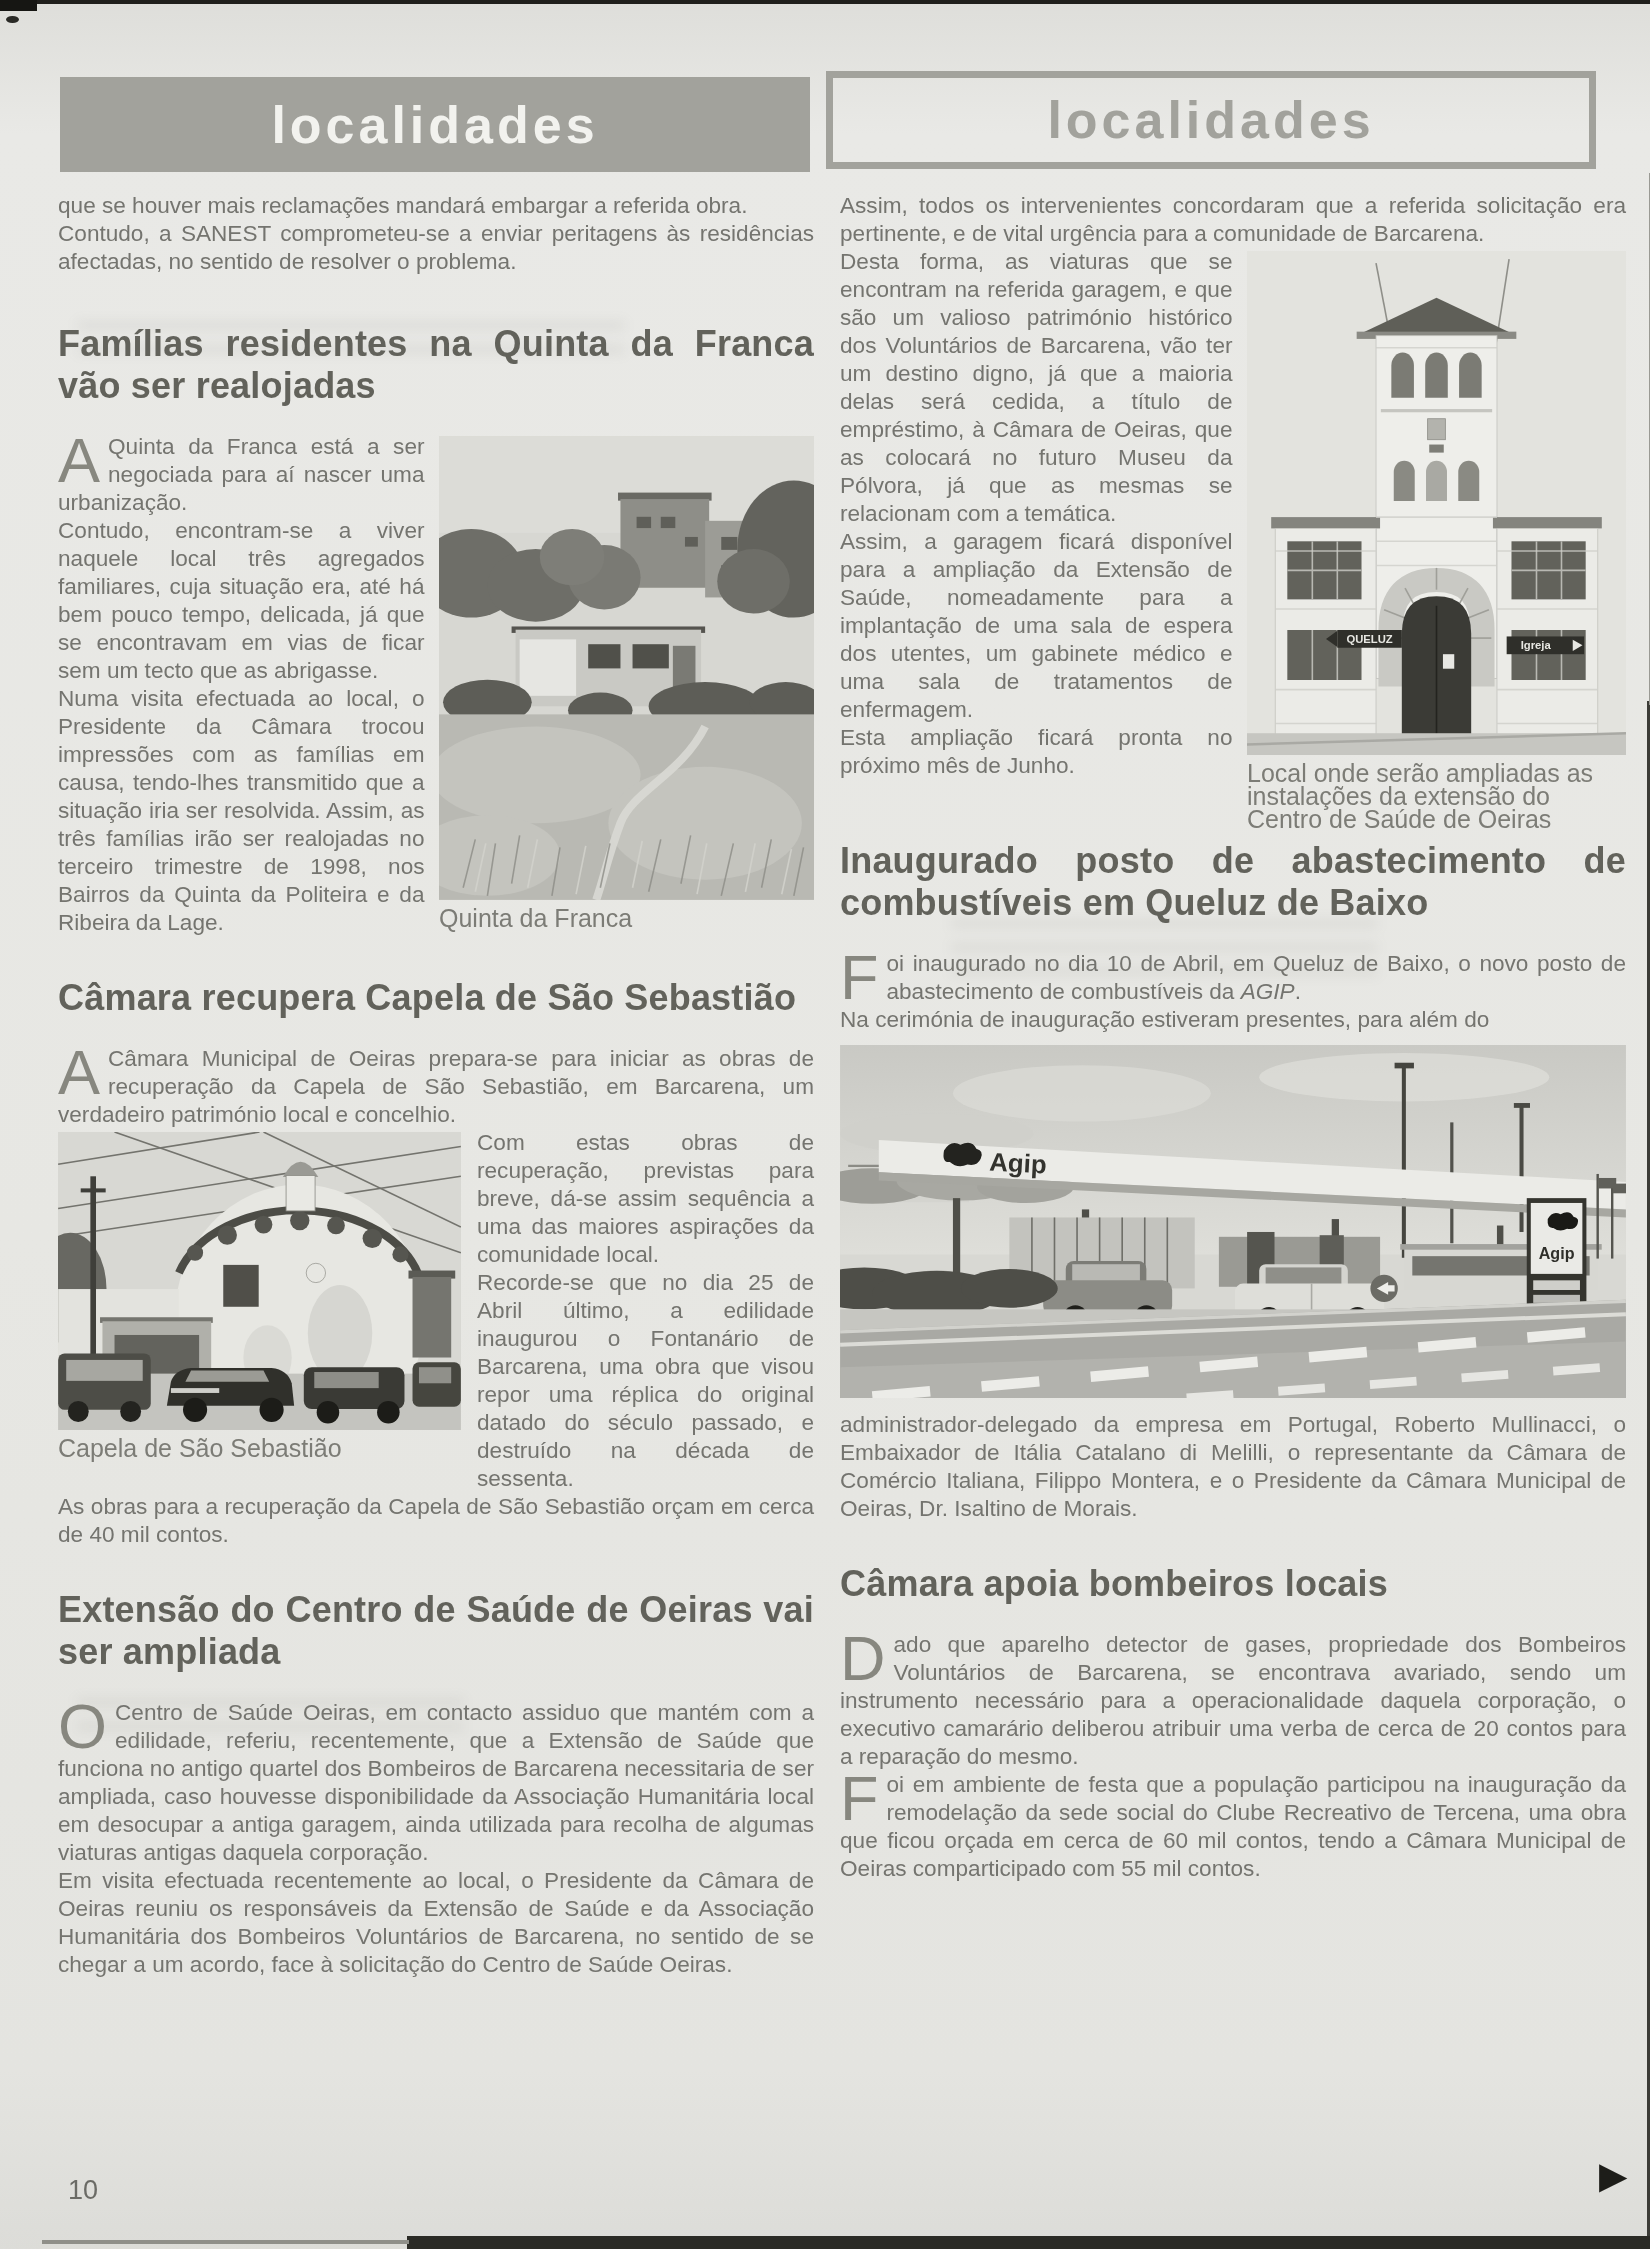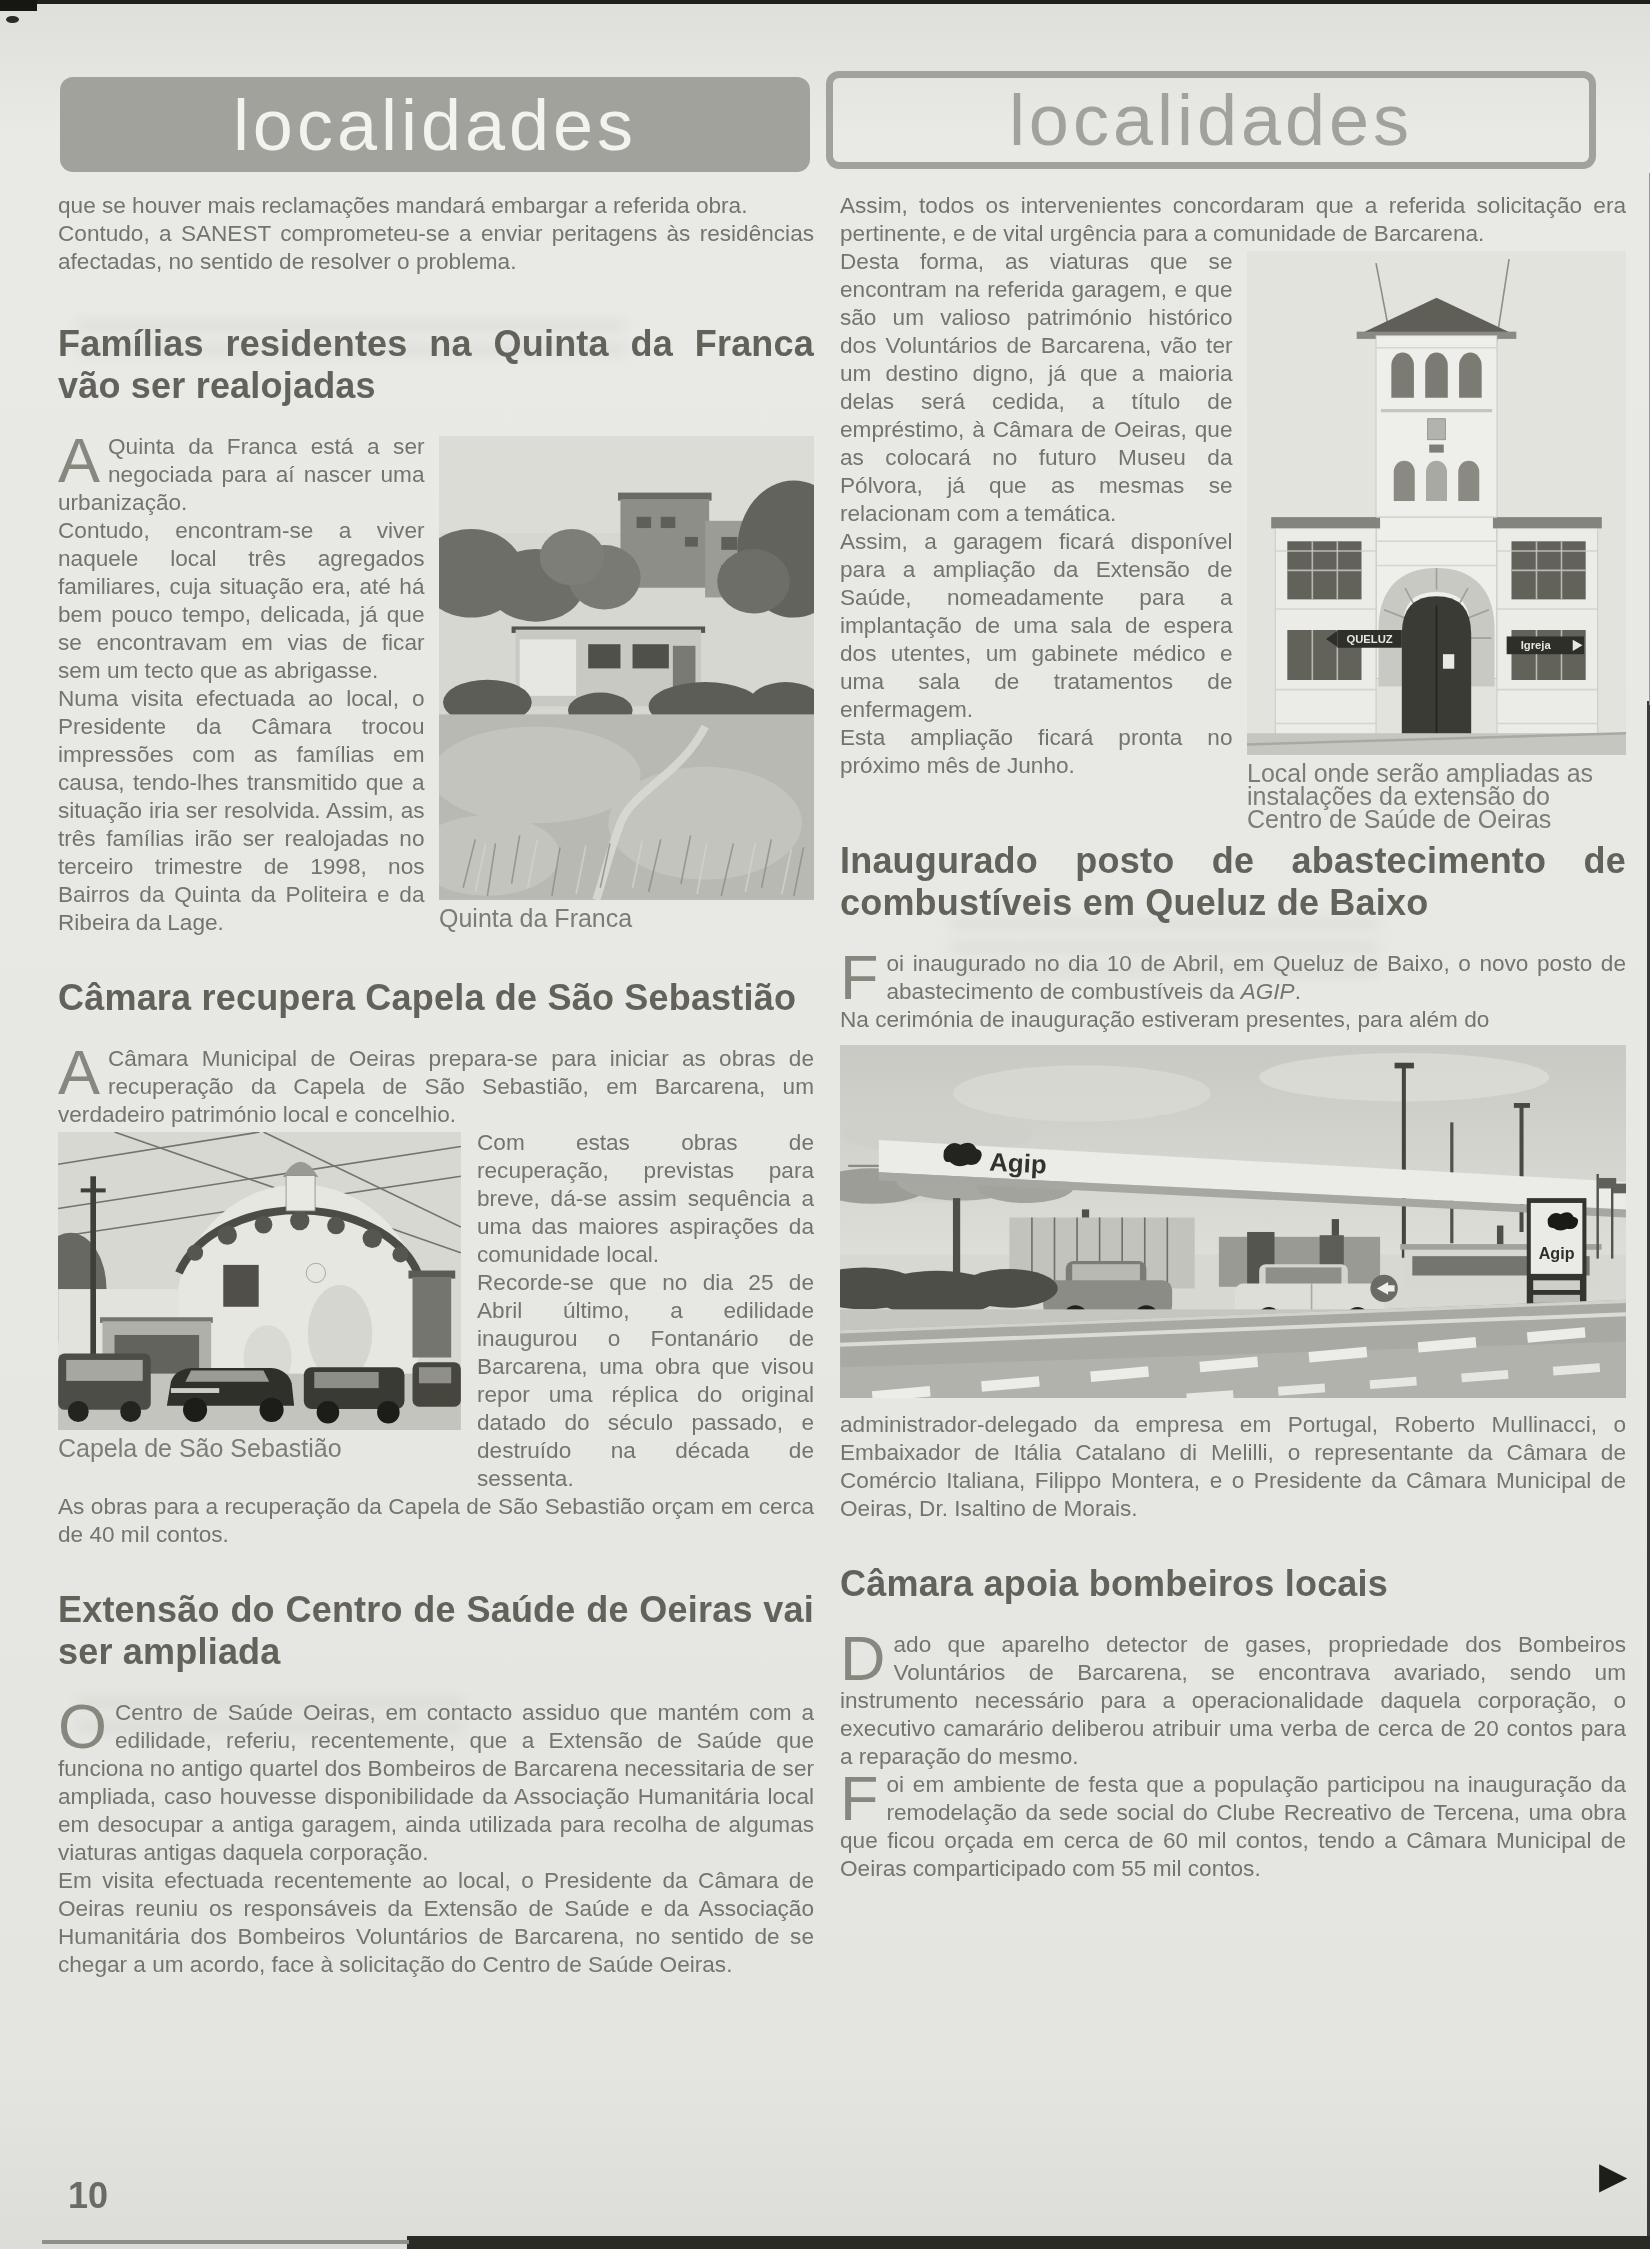--- a/index.html
+++ b/index.html
@@ -13,40 +13,40 @@
   .scan-corner-a{position:absolute;top:0;left:0;width:37px;height:10.5px;background:#161613;}
   .scan-corner-b{position:absolute;top:16px;left:5.6px;width:13px;height:7.3px;border-radius:50%;background:#2a2a26;}
   .scan-right{position:absolute;top:701px;right:0;width:4px;bottom:0;background:#3c3c37;}
   .scan-right-faint{position:absolute;top:173px;right:0.8px;width:1.6px;height:532px;background:#9a9a94;}
   .scan-bottom{position:absolute;left:407px;right:0;bottom:0;height:13.7px;background:#2b2b26;}
   .scan-bottom-left{position:absolute;left:42px;width:367px;bottom:5.6px;height:4px;background:#8f8f89;}
   .ghost{position:absolute;filter:blur(5.6px);opacity:.5;pointer-events:none;
     background:repeating-linear-gradient(180deg, rgba(125,125,118,.22) 0 9px, transparent 9px 24px);}
   
   .banner{position:absolute;display:flex;align-items:center;justify-content:center;
-    font-weight:normal;font-size:72px;letter-spacing:4px;border-radius:13px;}
+    font-weight:bold;font-size:52px;letter-spacing:4px;}
   .banner-left{left:60px;top:77px;width:750px;height:95px;background:#a2a29c;color:#f2f2ee;}
   .banner-right{left:826px;top:71px;width:770px;height:98px;background:transparent;
     border:7.3px solid #a2a29c;color:#a2a29c;box-sizing:border-box;}
   
   .col{position:absolute;top:192px;}
   .col-left{left:58px;width:756px;}
   .col-right{left:840px;width:786px;}
   .para{margin:0;font-size:22.6px;line-height:28px;text-align:justify;color:#74746f;}
   .headline{clear:both;font-weight:bold;font-size:36px;line-height:42px;color:#62625b;
     text-align:justify;margin:40px 0 26px 0;letter-spacing:0.2px;}
   .headline.first{margin-top:47px;}
   .dropcap{float:left;font-size:63px;line-height:48px;padding:3.2px 8px 0 0;color:#87877f;font-weight:400;}
   figure{margin:0;}
   .fig-right{float:right;margin:3.2px 0 8px 14.5px;}
   .fig-left{float:left;margin:3.2px 16px 8px 0;}
   .fig-full{margin:11.3px 0 13px 0;}
   figcaption{font-size:25px;line-height:23.4px;color:#7c7c76;margin-top:6.4px;text-align:left;}
   .photo{display:block;background:#d8d8d3;}
-  .pageno{position:absolute;left:68px;top:2175px;font-size:36px;color:#6b6b66;font-weight:bold;}
+  .pageno{position:absolute;left:68px;top:2175px;font-size:27px;color:#6b6b66;}
   .next-marker{position:absolute;left:1599px;top:2157px;font-size:37px;color:#1d1d19;line-height:1;}
   i.brand{font-style:italic;}
 </style>
 </head>
 <body>
 
 <div class="page">
 
   <div class="scan-top"></div>
   <div class="scan-corner-a"></div>

